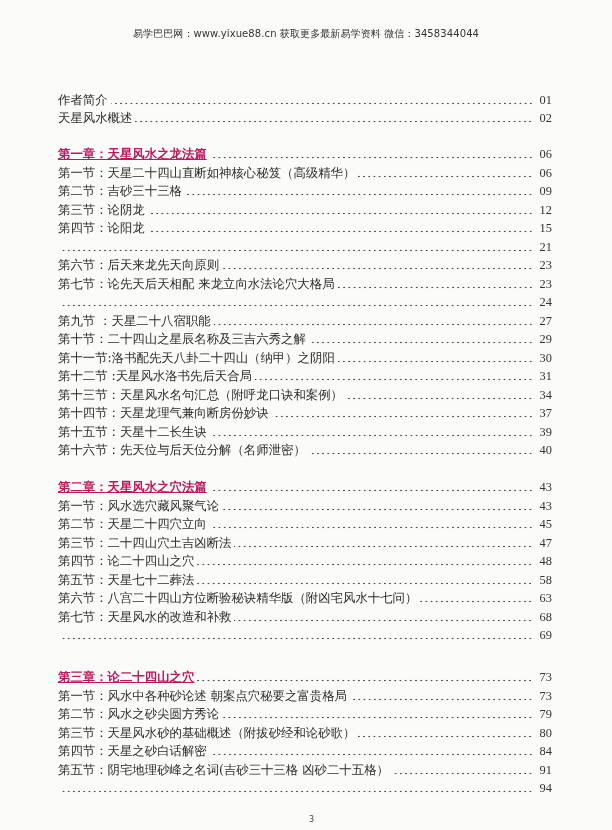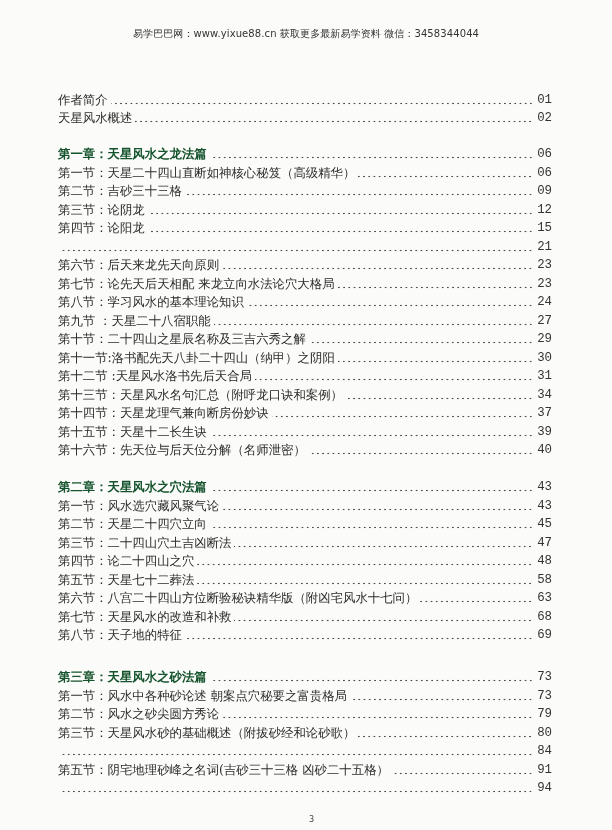--- a/index.html
+++ b/index.html
@@ -24,29 +24,29 @@
     word-spacing: 0;
   }
   .title span { display: inline-block; margin: 0 12px; }
   .toc { position: absolute; left: 58px; top: 0; width: 494px; }
   .row {
     position: absolute; left: 0; width: 494px; height: 18px;
     display: flex; align-items: flex-end;
     font-size: 12.4px; line-height: 18px; white-space: nowrap;
   }
   .row .label { flex: 0 0 auto; color: #2b2b2b; }
-  .row.chapter .label { font-weight: bold; color: #14532d; }
+  .row.chapter .label { font-weight: bold; color: #be185d; text-decoration: underline; }
   .row .leader {
     flex: 1 1 auto; margin: 0 3px 4px 3px; height: 3px;
     background-image: radial-gradient(circle, #4a4a4a 0.9px, transparent 1.1px);
     background-size: 5.2px 3px; background-repeat: repeat-x;
     background-position: right center;
   }
   .row .pg {
-    flex: 0 0 auto; font-family: Liberation Mono, monospace;
+    flex: 0 0 auto; font-family: Liberation Serif, serif;
     font-size: 12.4px; color: #333; min-width: 16px; text-align: right;
   }
   .pagenum {
     position: absolute; top: 815px; left: 309px;
     font-size: 8px; color: #444;
     font-family: "DejaVu Sans", "Liberation Sans", sans-serif;
   }
 </style>
 </head>
 <body>
@@ -101,21 +101,20 @@
         <span class="label">第六节：后天来龙先天向原则</span>
         <span class="leader"></span>
         <span class="pg">23</span>
       </div>
     <div class="row" style="top:274.5px">
         <span class="label">第七节：论先天后天相配 来龙立向水法论穴大格局</span>
         <span class="leader"></span>
         <span class="pg">23</span>
       </div>
     <div class="row" style="top:293px">
-        <span class="label">第八节：学习风水的基本理论知识</span>
         <span class="leader"></span>
         <span class="pg">24</span>
       </div>
     <div class="row" style="top:311.5px">
         <span class="label">第九节 ：天星二十八宿职能</span>
         <span class="leader"></span>
         <span class="pg">27</span>
       </div>
     <div class="row" style="top:330px">
         <span class="label">第十节：二十四山之星辰名称及三吉六秀之解</span>
@@ -187,46 +186,46 @@
         <span class="label">第六节：八宫二十四山方位断验秘诀精华版（附凶宅风水十七问）</span>
         <span class="leader"></span>
         <span class="pg">63</span>
       </div>
     <div class="row" style="top:607.5px">
         <span class="label">第七节：天星风水的改造和补救</span>
         <span class="leader"></span>
         <span class="pg">68</span>
       </div>
     <div class="row" style="top:626px">
-        <span class="label">第八节：天子地的特征</span>
         <span class="leader"></span>
         <span class="pg">69</span>
       </div>
 
     <div class="row chapter" style="top:668px">
-      <span class="label">第三章：天星风水之砂法篇</span>
+      <span class="label">第三章：论二十四山之穴</span>
       <span class="leader"></span>
       <span class="pg">73</span>
     </div>
     <div class="row" style="top:686.5px">
         <span class="label">第一节：风水中各种砂论述  朝案点穴秘要之富贵格局</span>
         <span class="leader"></span>
         <span class="pg">73</span>
       </div>
     <div class="row" style="top:705px">
         <span class="label">第二节：风水之砂尖圆方秀论</span>
         <span class="leader"></span>
         <span class="pg">79</span>
       </div>
     <div class="row" style="top:723.5px">
         <span class="label">第三节：天星风水砂的基础概述（附拔砂经和论砂歌）</span>
         <span class="leader"></span>
         <span class="pg">80</span>
       </div>
     <div class="row" style="top:742px">
+        <span class="label">第四节：天星之砂白话解密</span>
         <span class="leader"></span>
         <span class="pg">84</span>
       </div>
     <div class="row" style="top:760.5px">
         <span class="label">第五节：阴宅地理砂峰之名词(吉砂三十三格  凶砂二十五格）</span>
         <span class="leader"></span>
         <span class="pg">91</span>
       </div>
     <div class="row" style="top:779px">
         <span class="leader"></span>

